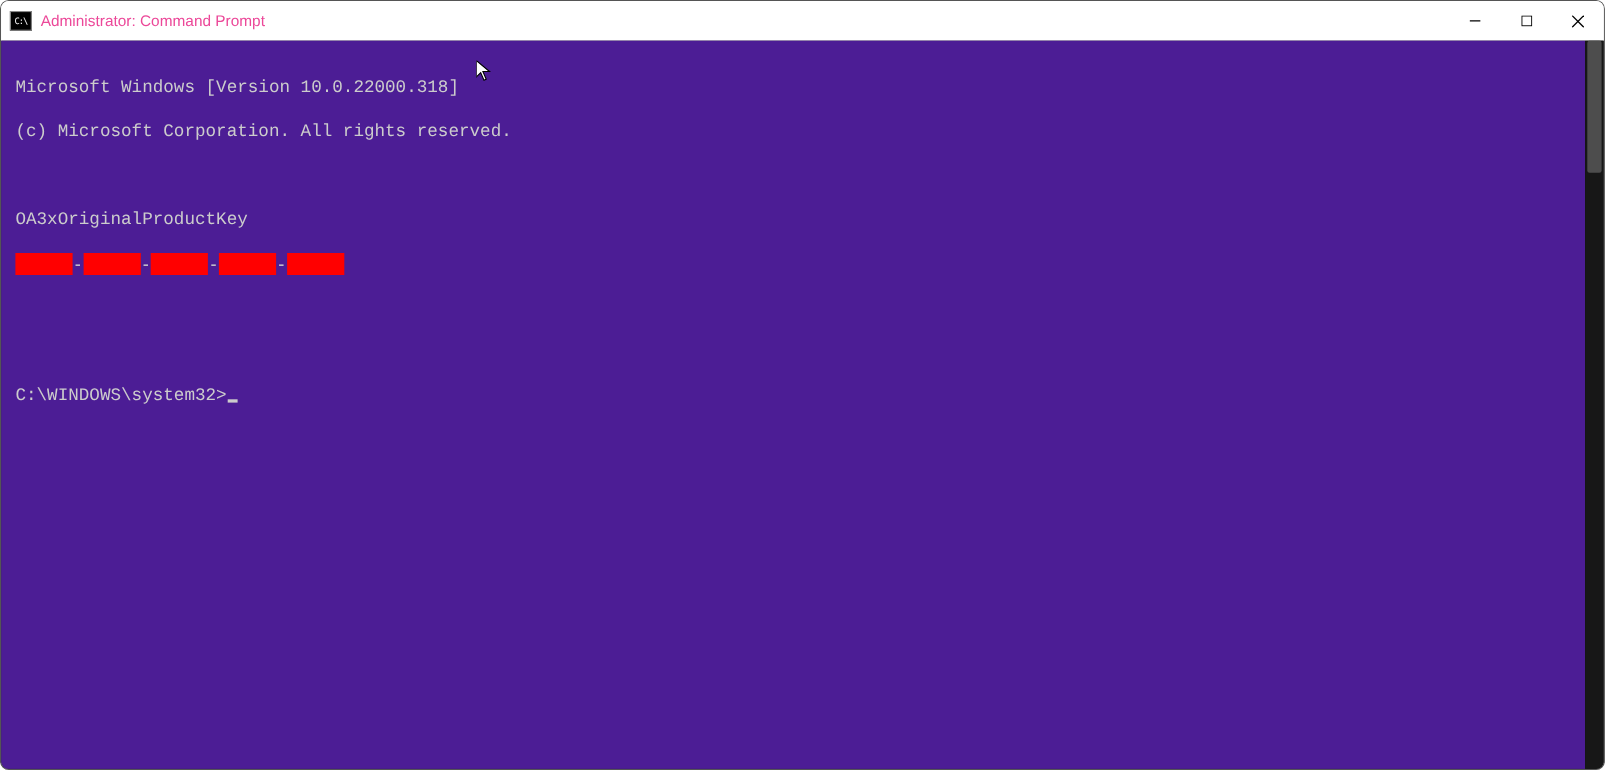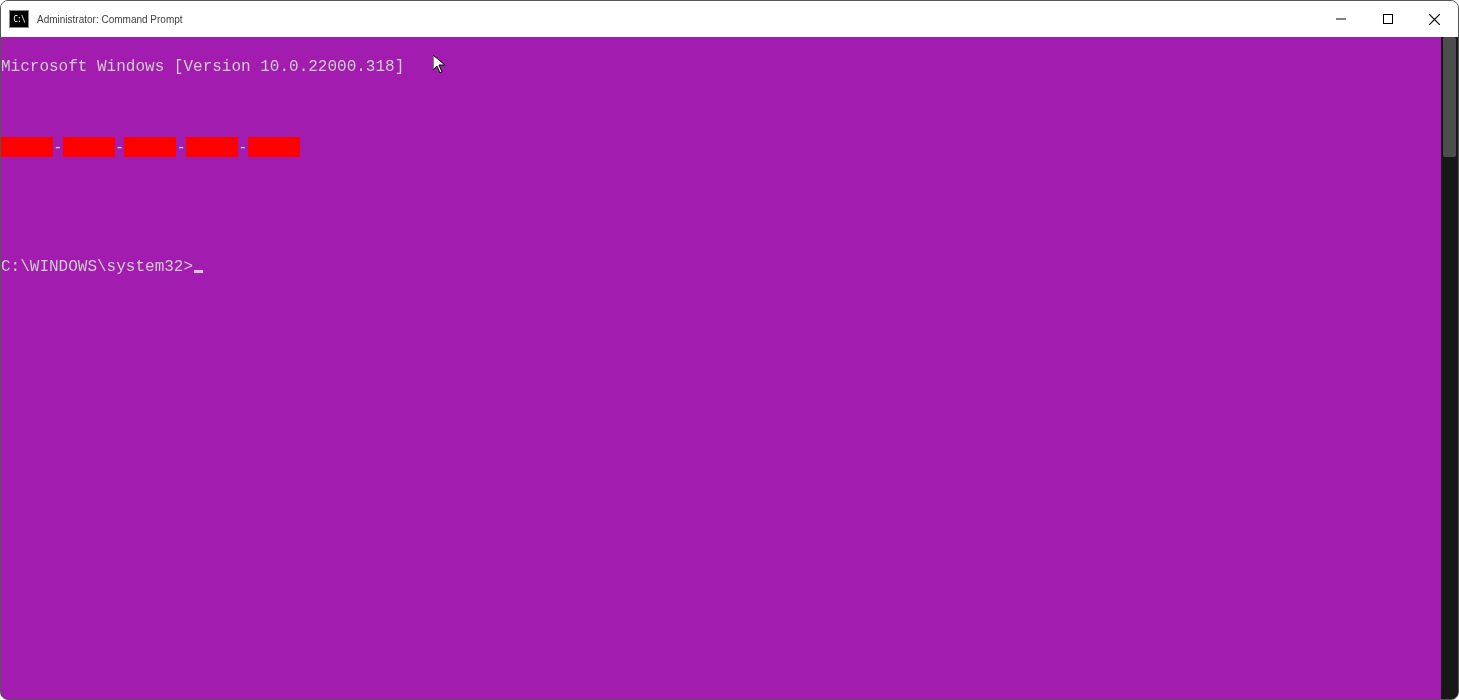--- a/index.html
+++ b/index.html
@@ -40,22 +40,22 @@
     display: flex;
     align-items: center;
     justify-content: center;
     color: #fff;
     font-size: 8px;
     font-family: Consolas, monospace;
     letter-spacing: -1px;
     border: 1px solid #888;
   }
   .titlebar .title {
-    font-size: 10px;
-    color: #404040;
+    font-size: 14px;
+    color: #ec4899;
   }
   .titlebar .spacer {
     flex: 1;
   }
   .winbtn {
     width: 47px;
     height: 36px;
     display: flex;
     align-items: center;
     justify-content: center;
@@ -63,27 +63,27 @@
   }
   .winbtn svg { display:block; }
   .client {
     flex: 1;
     display: flex;
     background: #0C0C0C;
     min-height: 0;
   }
   .terminal {
     flex: 1;
-    background: #a21caf;
+    background: #4c1d95;
     color: #ccc;
     font-family: Consolas, "Courier New", monospace;
     font-size: 16px;
     line-height: 20px;
     white-space: pre;
-    padding: 0;
+    padding: 13px;
     margin: 0;
     overflow: hidden;
     position: relative;
   }
   .scrollbar-track {
     width: 17px;
     background: #171717;
     position: relative;
   }
   .scrollbar-thumb {
@@ -151,21 +151,23 @@
       <svg width="11" height="11" viewBox="0 0 11 11">
         <line x1="0" y1="0" x2="11" y2="11" stroke="#000" stroke-width="1.2"></line>
         <line x1="11" y1="0" x2="0" y2="11" stroke="#000" stroke-width="1.2"></line>
       </svg>
     </div>
   </div>
 
   <div class="client">
     <div class="terminal">
 <span class="line">Microsoft Windows [Version 10.0.22000.318]</span>
+<span class="line">(c) Microsoft Corporation. All rights reserved.</span>
 <span class="line"> </span>
+<span class="line">OA3xOriginalProductKey</span>
 <span class="line key-row"><span class="redblock"></span><span class="dash">-</span><span class="redblock"></span><span class="dash">-</span><span class="redblock"></span><span class="dash">-</span><span class="redblock"></span><span class="dash">-</span><span class="redblock"></span></span>
 <span class="line"> </span>
 <span class="line"> </span>
 <span class="line"><span>C:\WINDOWS\system32&gt;</span><span class="cursor-block"></span></span>
 
       <svg class="mouse-cursor" width="14" height="20" viewBox="0 0 14 20">
         <path d="M0 0 L0 15 L4 11 L7 18 L9 17 L6 10 L12 10 Z" fill="#fff" stroke="#000" stroke-width="1"></path>
       </svg>
     </div>
 

